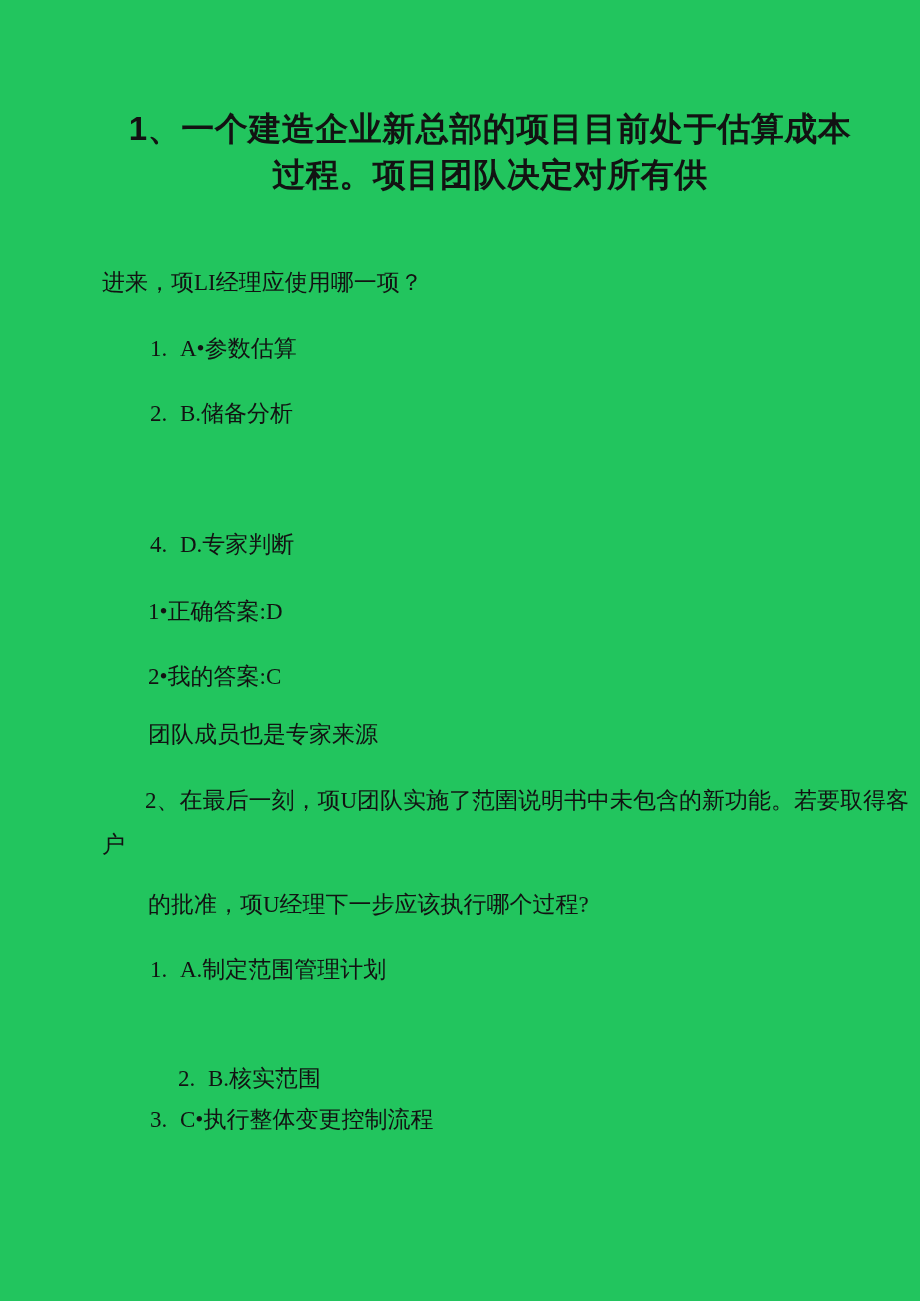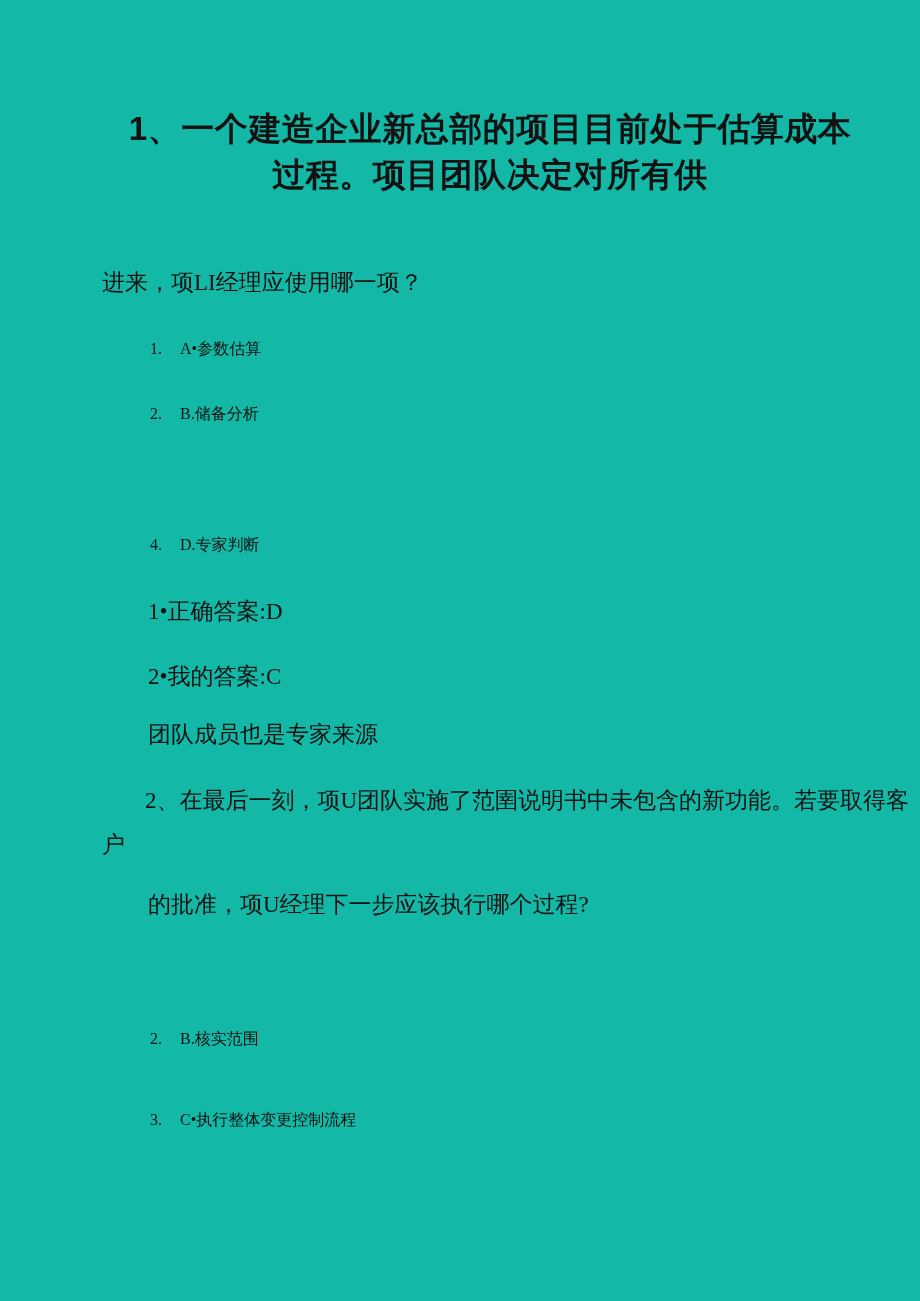--- a/index.html
+++ b/index.html
@@ -4,21 +4,21 @@
 <style>
   html, body {
     margin: 0;
     padding: 0;
     background: #ffffff;
   }
   .doc {
     position: relative;
     width: 920px;
     height: 1301px;
-    background: #14b8a6;
+    background: #22c55e;
     color: #121212;
     font-family: "Liberation Serif", "DejaVu Serif", serif;
     overflow: hidden;
   }
   .title-block {
     position: absolute;
     top: 106px;
     left: 60px;
     width: 860px;
     text-align: center;
@@ -30,21 +30,21 @@
   }
   .line {
     position: absolute;
     font-size: 23px;
     line-height: 30px;
     white-space: nowrap;
   }
   .opt {
     position: absolute;
     left: 150px;
-    font-size: 16px;
+    font-size: 23px;
     line-height: 30px;
     white-space: nowrap;
   }
   .opt .onum {
     display: inline-block;
     width: 30px;
   }
   .indent1 { left: 147px; }
   .margin0 { left: 102px; }
   .ansleft { left: 148px; }
@@ -72,20 +72,23 @@
   </div>
 
   <div class="line ansleft" style="top:597px;">1•正确答案:D</div>
   <div class="line ansleft" style="top:662px;">2•我的答案:C</div>
   <div class="line ansleft" style="top:720px;">团队成员也是专家来源</div>
 
   <div class="line" style="top:786px; left:145px;">2、在最后一刻，项U团队实施了范圉说明书中未包含的新功能。若要取得客</div>
   <div class="line margin0" style="top:830px;">户</div>
   <div class="line ansleft" style="top:890px;">的批准，项U经理下一步应该执行哪个过程?</div>
 
-  <div class="opt" style="top:1024px;">
+  <div class="opt" style="top:955px;">
+    <span class="onum">1.</span><span>A.制定范围管理计划</span>
+  </div>
+  <div class="opt" style="top:1064px;margin-left:28px;">
     <span class="onum">2.</span><span>B.核实范围</span>
   </div>
   <div class="opt" style="top:1085px;margin-top:20px;">
     <span class="onum">3.</span><span>C•执行整体变更控制流程</span>
   </div>
 
 </div>
 
 </body></html>

